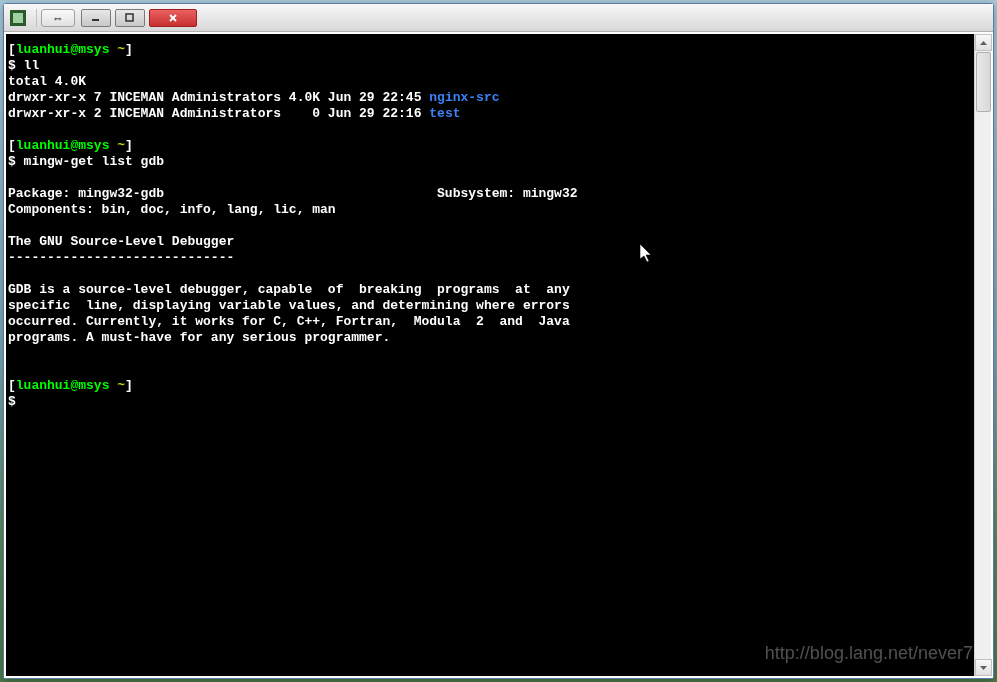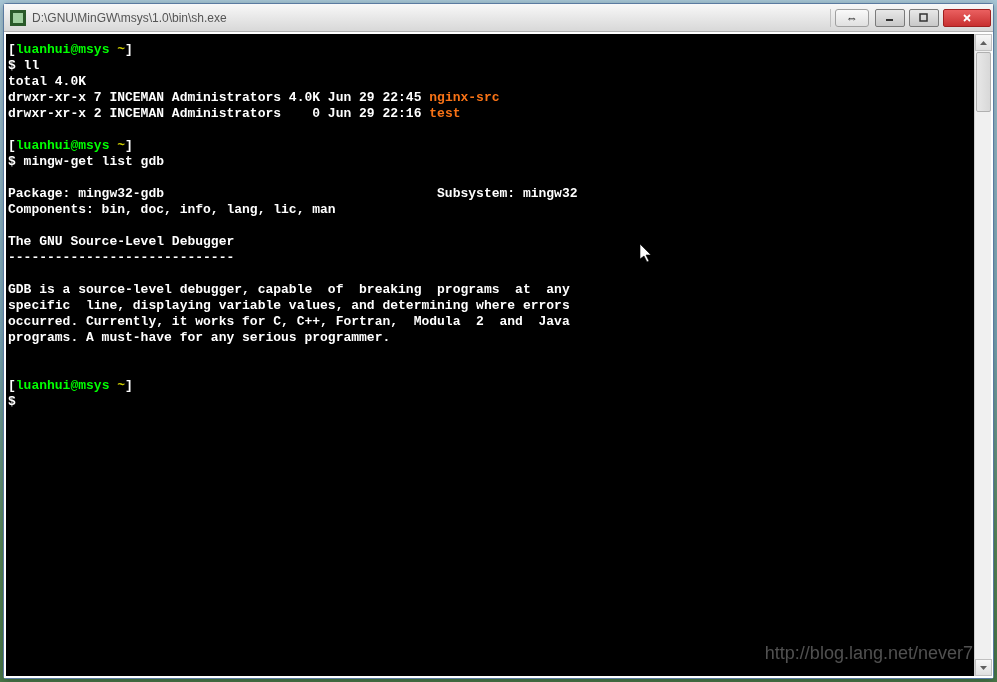--- a/index.html
+++ b/index.html
@@ -132,21 +132,21 @@
       width: 15px;
       height: 60px;
       background: linear-gradient(to right, #e8e8e8, #d8d8d8);
       border: 1px solid #b0b0b0;
       border-radius: 2px;
       cursor: pointer;
     }
     .sb-down { position: absolute; bottom: 0; }
     .green { color: #00ff00; }
     .yellow { color: #c8c800; }
-    .blue { color: #f97316; }
+    .blue { color: #3b82f6; }
     .cursor-ptr {
       position: absolute;
       left: 636px;
       top: 212px;
       width: 14px;
       height: 20px;
       pointer-events: none;
     }
     .watermark {
       position: absolute;
@@ -157,21 +157,20 @@
       font-size: 18px;
       pointer-events: none;
     }
   </style>
 </head>
 <body>
 
 <div class="window">
   <div class="titlebar">
     <div class="app-icon"></div>
-    <div class="title-text">D:\GNU\MinGW\msys\1.0\bin\sh.exe</div>
     <div class="title-sep"></div>
     <div class="btn-help">⇔</div>
     <div class="win-controls">
       <div class="win-btn win-min">
         <svg width="10" height="10" viewBox="0 0 10 10">
             <line x1="1" y1="7" x2="8" y2="7" stroke="#333" stroke-width="2"></line>
           </svg>
       </div>
       <div class="win-btn win-max">
         <svg width="10" height="10" viewBox="0 0 10 10">

